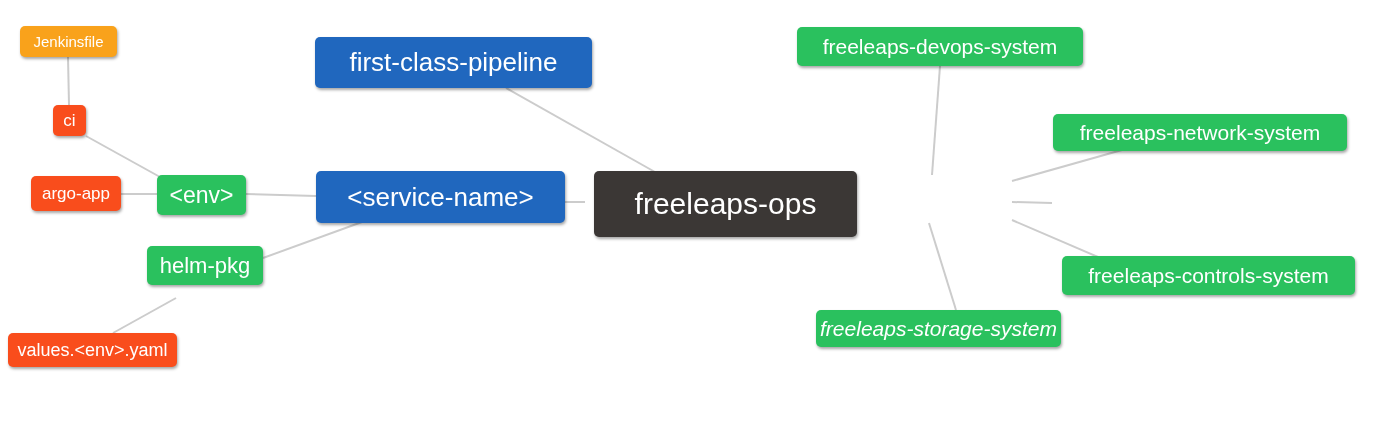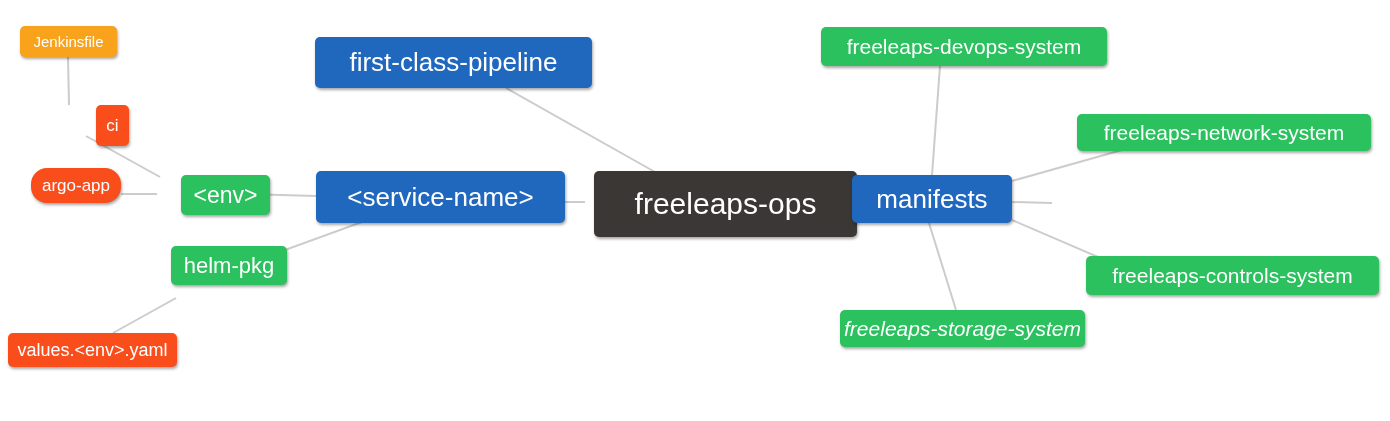--- a/index.html
+++ b/index.html
@@ -10,27 +10,27 @@
   #canvas{position:absolute;inset:0;width:1390px;height:421px;}
   #edges{position:absolute;left:0;top:0;z-index:0;}
   .node{
     position:absolute;z-index:1;display:flex;align-items:center;justify-content:center;
     color:#ffffff;border-radius:5px;white-space:nowrap;cursor:pointer;
     box-shadow:1px 2px 3px rgba(0,0,0,0.35);
     font-family:"Liberation Sans","DejaVu Sans",sans-serif;
   }
   .c-root{background:#3B3735;margin-left:9px;}
   .c-blue{background:#2067BE;}
-  .c-green{background:#2AC15E;margin-left:24px;}
+  .c-green{background:#2AC15E;}
   .c-red{background:#F94D1C;}
   .c-orange{background:#F9A21B;}
   
   #n0 {left:20px;  top:26px;  width:97px;  height:31px; font-size:15px;}
-  #n1 {left:53px;  top:105px; width:33px;  height:41px; font-size:17px;margin-left:43px;}
-  #n2 {left:31px;  top:168px; width:90px;  height:35px; font-size:17px;border-radius:16px;}
+  #n1 {left:53px;  top:105px; width:33px;  height:31px; font-size:17px;}
+  #n2 {left:31px;  top:176px; width:90px;  height:35px; font-size:17px;}
   #n3 {left:157px; top:175px; width:89px;  height:40px; font-size:23px;}
   #n4 {left:147px; top:246px; width:116px; height:39px; font-size:22px;}
   #n5 {left:8px;   top:333px; width:169px; height:34px; font-size:18px;}
   #n6 {left:315px; top:37px;  width:277px; height:51px; font-size:26px;}
   #n7 {left:316px; top:171px; width:249px; height:52px; font-size:26px;}
   #n8 {left:585px; top:171px; width:263px; height:66px; font-size:30px;}
   #n9 {left:852px; top:175px; width:160px; height:48px; font-size:26px;}
   #n10{left:797px; top:27px;  width:286px; height:39px; font-size:21px;}
   #n11{left:1053px;top:114px; width:294px; height:37px; font-size:21px;}
   #n12{left:1052px;top:185px; width:321px; height:37px; font-size:21px;}
@@ -62,19 +62,18 @@
 
   <div id="n0" class="node c-orange">Jenkinsfile</div>
   <div id="n1" class="node c-red">ci</div>
   <div id="n2" class="node c-red">argo-app</div>
   <div id="n3" class="node c-green">&lt;env&gt;</div>
   <div id="n4" class="node c-green">helm-pkg</div>
   <div id="n5" class="node c-red">values.&lt;env&gt;.yaml</div>
   <div id="n6" class="node c-blue">first-class-pipeline</div>
   <div id="n7" class="node c-blue">&lt;service-name&gt;</div>
   <div id="n8" class="node c-root">freeleaps-ops</div>
-  <div id="n9" class="node c-blue">manifests</div>
   <div id="n10" class="node c-green">freeleaps-devops-system</div>
   <div id="n11" class="node c-green">freeleaps-network-system</div>
   <div id="n13" class="node c-green">freeleaps-controls-system</div>
   <div id="n14" class="node c-green">freeleaps-storage-system</div>
 
 </div>
 
 </body></html>

